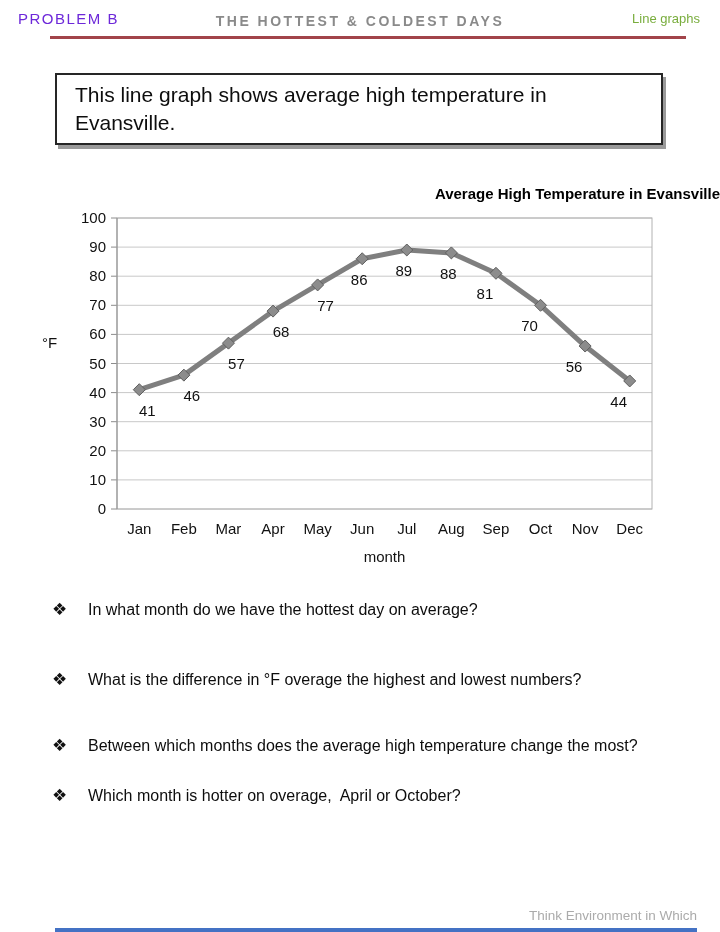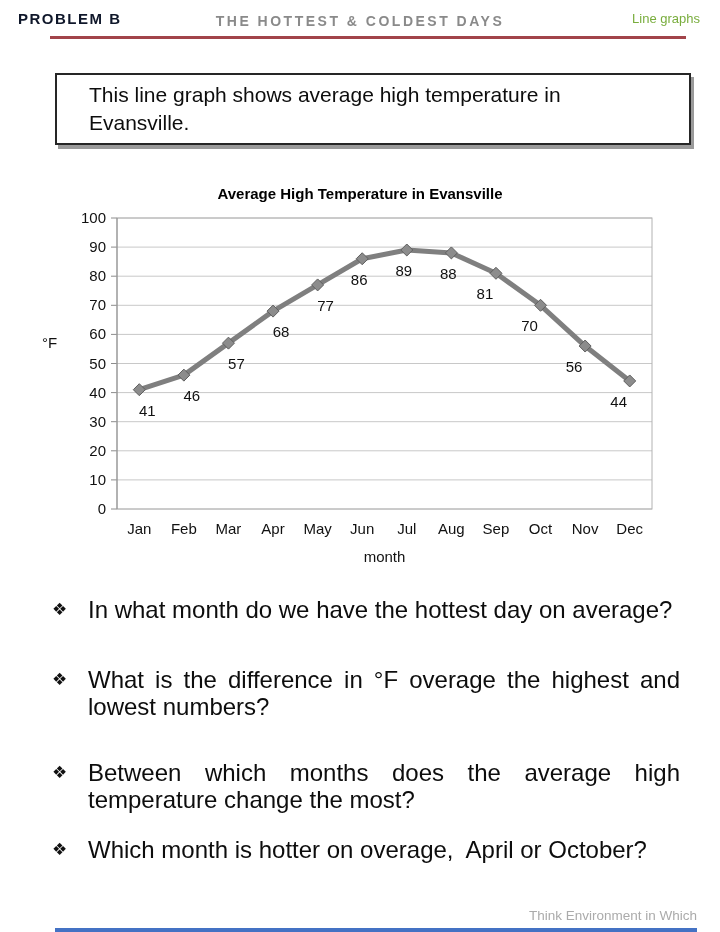--- a/index.html
+++ b/index.html
@@ -1,43 +1,43 @@
 <!DOCTYPE html>
 <html><head>
 <meta charset="utf-8">
 <style>
   html,body{margin:0;padding:0;background:#fff;}
   .page{position:relative;width:720px;height:932px;background:#fff;overflow:hidden;
         font-family:"Liberation Sans",sans-serif;color:#111;}
 
   
   .header{position:relative;height:40px;}
-  .problem-label{position:absolute;left:18px;top:10px;font-size:15px;font-weight:bold;
-                 letter-spacing:1.5px;color:#0f172a;}
+  .problem-label{position:absolute;left:18px;top:10px;font-size:15px;font-weight:normal;
+                 letter-spacing:1.5px;color:#6d28d9;}
   .header-title{position:absolute;left:0;right:0;top:13px;text-align:center;font-size:14px;
                 font-weight:bold;letter-spacing:2.5px;color:#8a8a8a;}
   .header-tag{position:absolute;right:20px;top:11px;font-size:13px;color:#79ad3d;margin-left:32px;}
   .red-rule{position:absolute;top:36px;left:50px;width:636px;height:3px;background:#a2444a;}
 
   
   .intro-box{margin:33px 0 0 55px;width:568px;border:2px solid #262626;
-             box-shadow:3px 4px 0 #9a9a9a;padding:6px 32px;background:#fff;}
+             box-shadow:3px 4px 0 #9a9a9a;padding:6px 18px;background:#fff;}
   .intro-text{font-size:21px;line-height:28px;color:#0d0d0d;}
 
   
   .chart-area{position:relative;margin-top:28px;height:400px;}
-  .chart-title{position:absolute;top:12px;left:0;right:0;text-align:center;
+  .chart-title{position:absolute;top:12px;left:0;right:0;text-align:right;
                font-size:15px;font-weight:bold;color:#000;}
   .chart-svg{position:absolute;left:0;top:0;}
 
   
   .questions{list-style:none;margin:0;padding:0 40px;}
   .question{display:flex;align-items:flex-start;}
   .q-bullet{flex:none;width:20px;margin-left:12px;font-size:17px;line-height:27px;color:#111;}
-  .q-text{margin-left:16px;width:592px;font-size:24px;line-height:27px;color:#0d0d0d;}
+  .q-text{margin-left:16px;width:592px;font-size:16px;line-height:27px;color:#0d0d0d;}
   .q1{margin-top:23px;}
   .q2{margin-top:43px;}
   .q3{margin-top:39px;}
   .q4{margin-top:23px;}
   .justify .q-text{text-align:justify;}
 
   
   .footer{position:absolute;left:0;right:0;bottom:8px;height:16px;font-size:13.5px;color:#ababab;}
   .footer-left{position:absolute;left:70px;top:0;}
   .footer-right{position:absolute;right:23px;top:0;}

